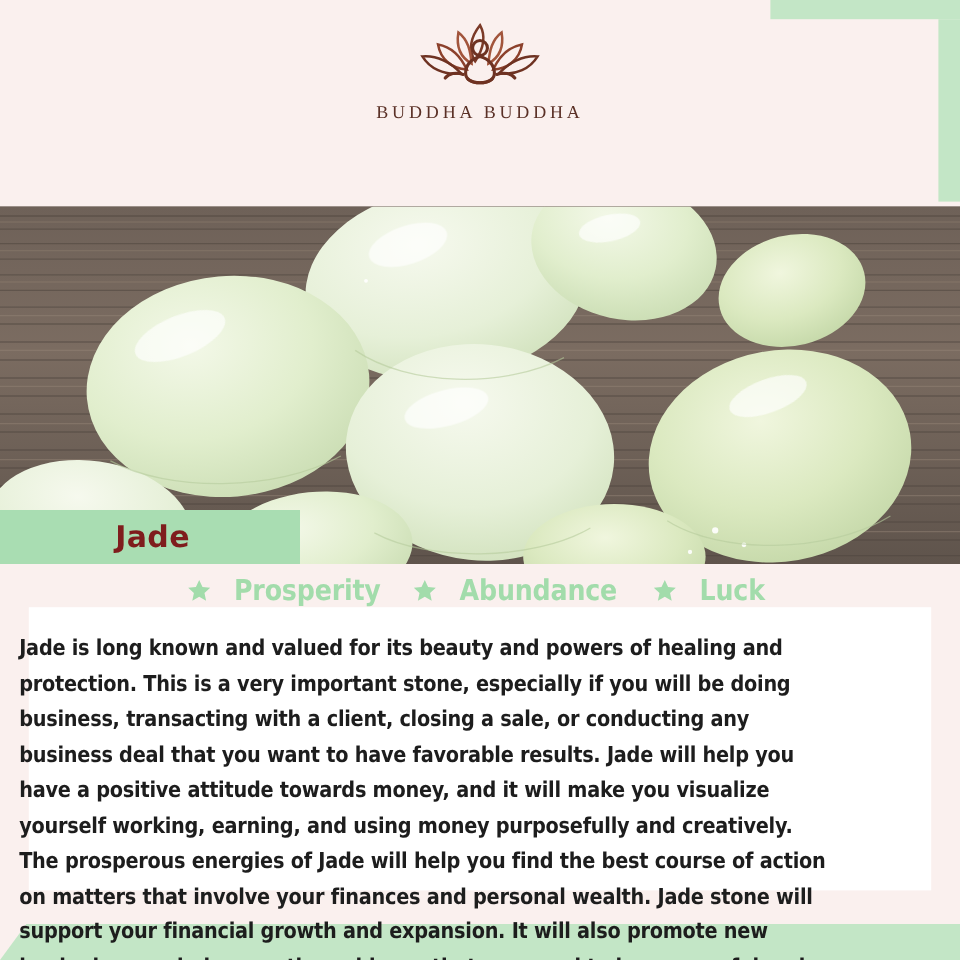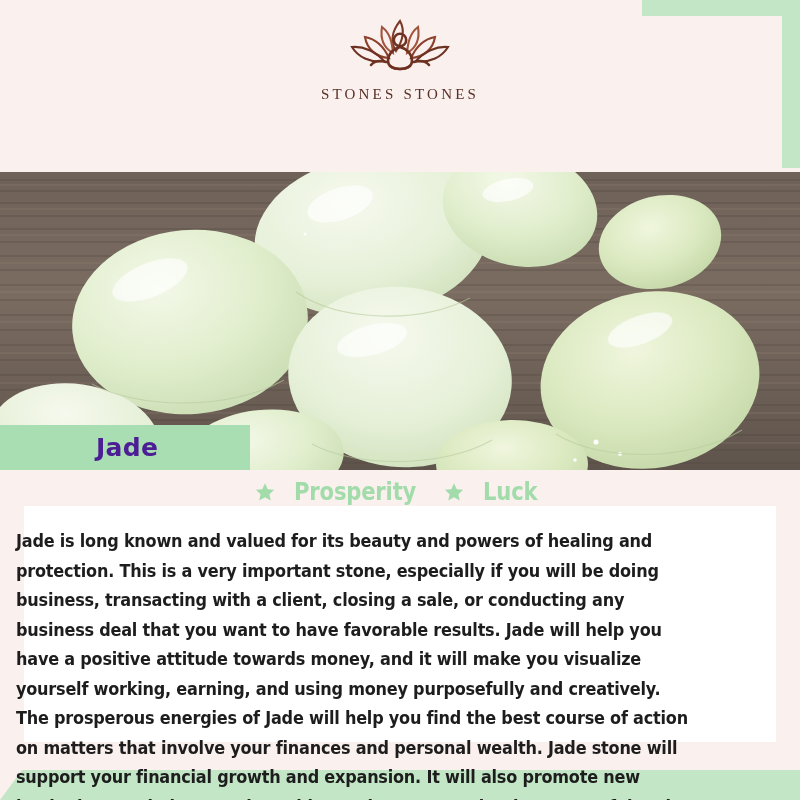--- a/index.html
+++ b/index.html
@@ -126,21 +126,21 @@
     background: #a9ddb2;
     display: flex;
     align-items: center;
     z-index: 7;
   }
   .name-text {
     margin-left: 96px;
     font-family: "DejaVu Sans", sans-serif;
     font-weight: bold;
     font-size: 25px;
-    color: #4c1d95;
+    color: #7f1d1d;
     letter-spacing: 0.3px;
   }
 
   
   .body-panel {
     position: absolute;
     top: 470px; left: 0;
     width: 800px; height: 300px;
     background: #faf0ee;
   }
@@ -222,21 +222,21 @@
         </g>
         <g fill="none" stroke="#6e3222" stroke-width="2.6" stroke-linecap="round">
           <circle cx="60" cy="25" r="6.2"></circle>
           <path d="M60 32 C52 34 48 40 48 46 C48 51 53 54 60 54 C67 54 72 51 72 46 C72 40 68 34 60 32 Z"></path>
           <path d="M46 47 C40 45 34 46 31 50"></path>
           <path d="M74 47 C80 45 86 46 89 50"></path>
           <path d="M50 51 C55 55 65 55 70 51"></path>
         </g>
       </svg>
     </span>
-    <span class="logo-word">STONES STONES</span>
+    <span class="logo-word">BUDDHA BUDDHA</span>
   </div>
 
 
   <div class="photo">
     <svg width="800" height="298" viewBox="0 0 800 298" xmlns="http://www.w3.org/2000/svg">
       <defs>
         <linearGradient id="woodg" x1="0" y1="0" x2="0" y2="1">
           <stop offset="0%" stop-color="#6e6158"></stop>
           <stop offset="40%" stop-color="#7b6c61"></stop>
           <stop offset="100%" stop-color="#5f544c"></stop>
@@ -339,20 +339,28 @@
     <div class="keyword-row">
       <span class="keyword">
         <span class="star-icon">
           <svg class="star-icon" viewBox="0 0 24 24" xmlns="http://www.w3.org/2000/svg">
             <polygon points="12,1.5 15.3,8.6 23,9.4 17.3,14.6 18.9,22.3 12,18.3 5.1,22.3 6.7,14.6 1,9.4 8.7,8.6" fill="#a2dcab"></polygon>
           </svg>
         </span>
         <span class="keyword-label">Prosperity</span>
       </span>
 
+      <span class="keyword">
+        <span class="star-icon">
+          <svg class="star-icon" viewBox="0 0 24 24" xmlns="http://www.w3.org/2000/svg">
+            <polygon points="12,1.5 15.3,8.6 23,9.4 17.3,14.6 18.9,22.3 12,18.3 5.1,22.3 6.7,14.6 1,9.4 8.7,8.6" fill="#a2dcab"></polygon>
+          </svg>
+        </span>
+        <span class="keyword-label">Abundance</span>
+      </span>
 
       <span class="keyword">
         <span class="star-icon">
           <svg class="star-icon" viewBox="0 0 24 24" xmlns="http://www.w3.org/2000/svg">
             <polygon points="12,1.5 15.3,8.6 23,9.4 17.3,14.6 18.9,22.3 12,18.3 5.1,22.3 6.7,14.6 1,9.4 8.7,8.6" fill="#a2dcab"></polygon>
           </svg>
         </span>
         <span class="keyword-label">Luck</span>
       </span>
     </div>

